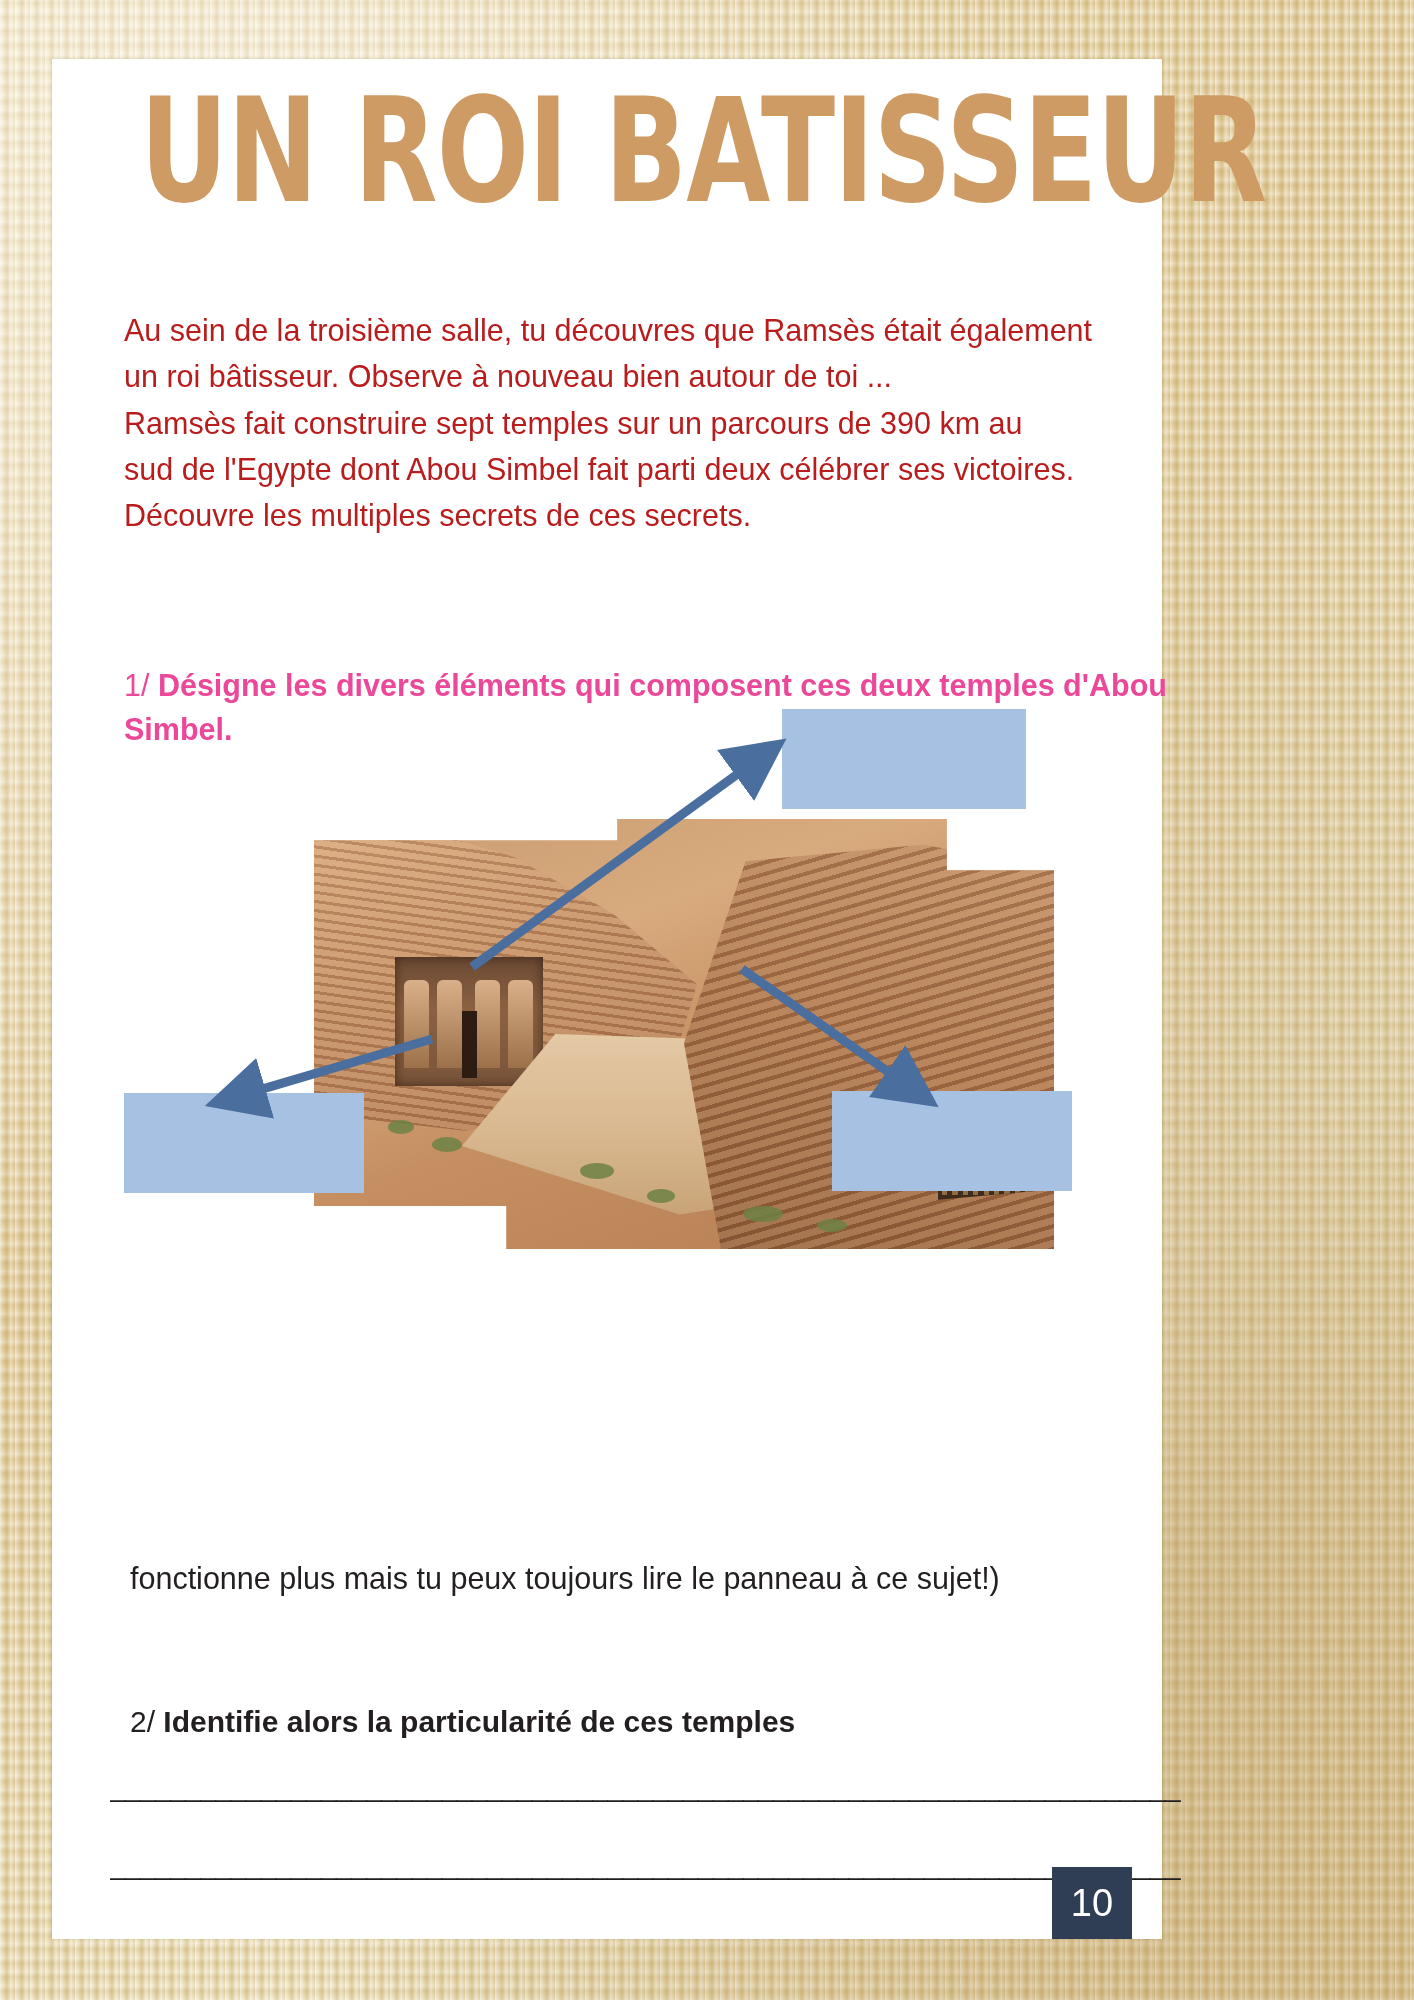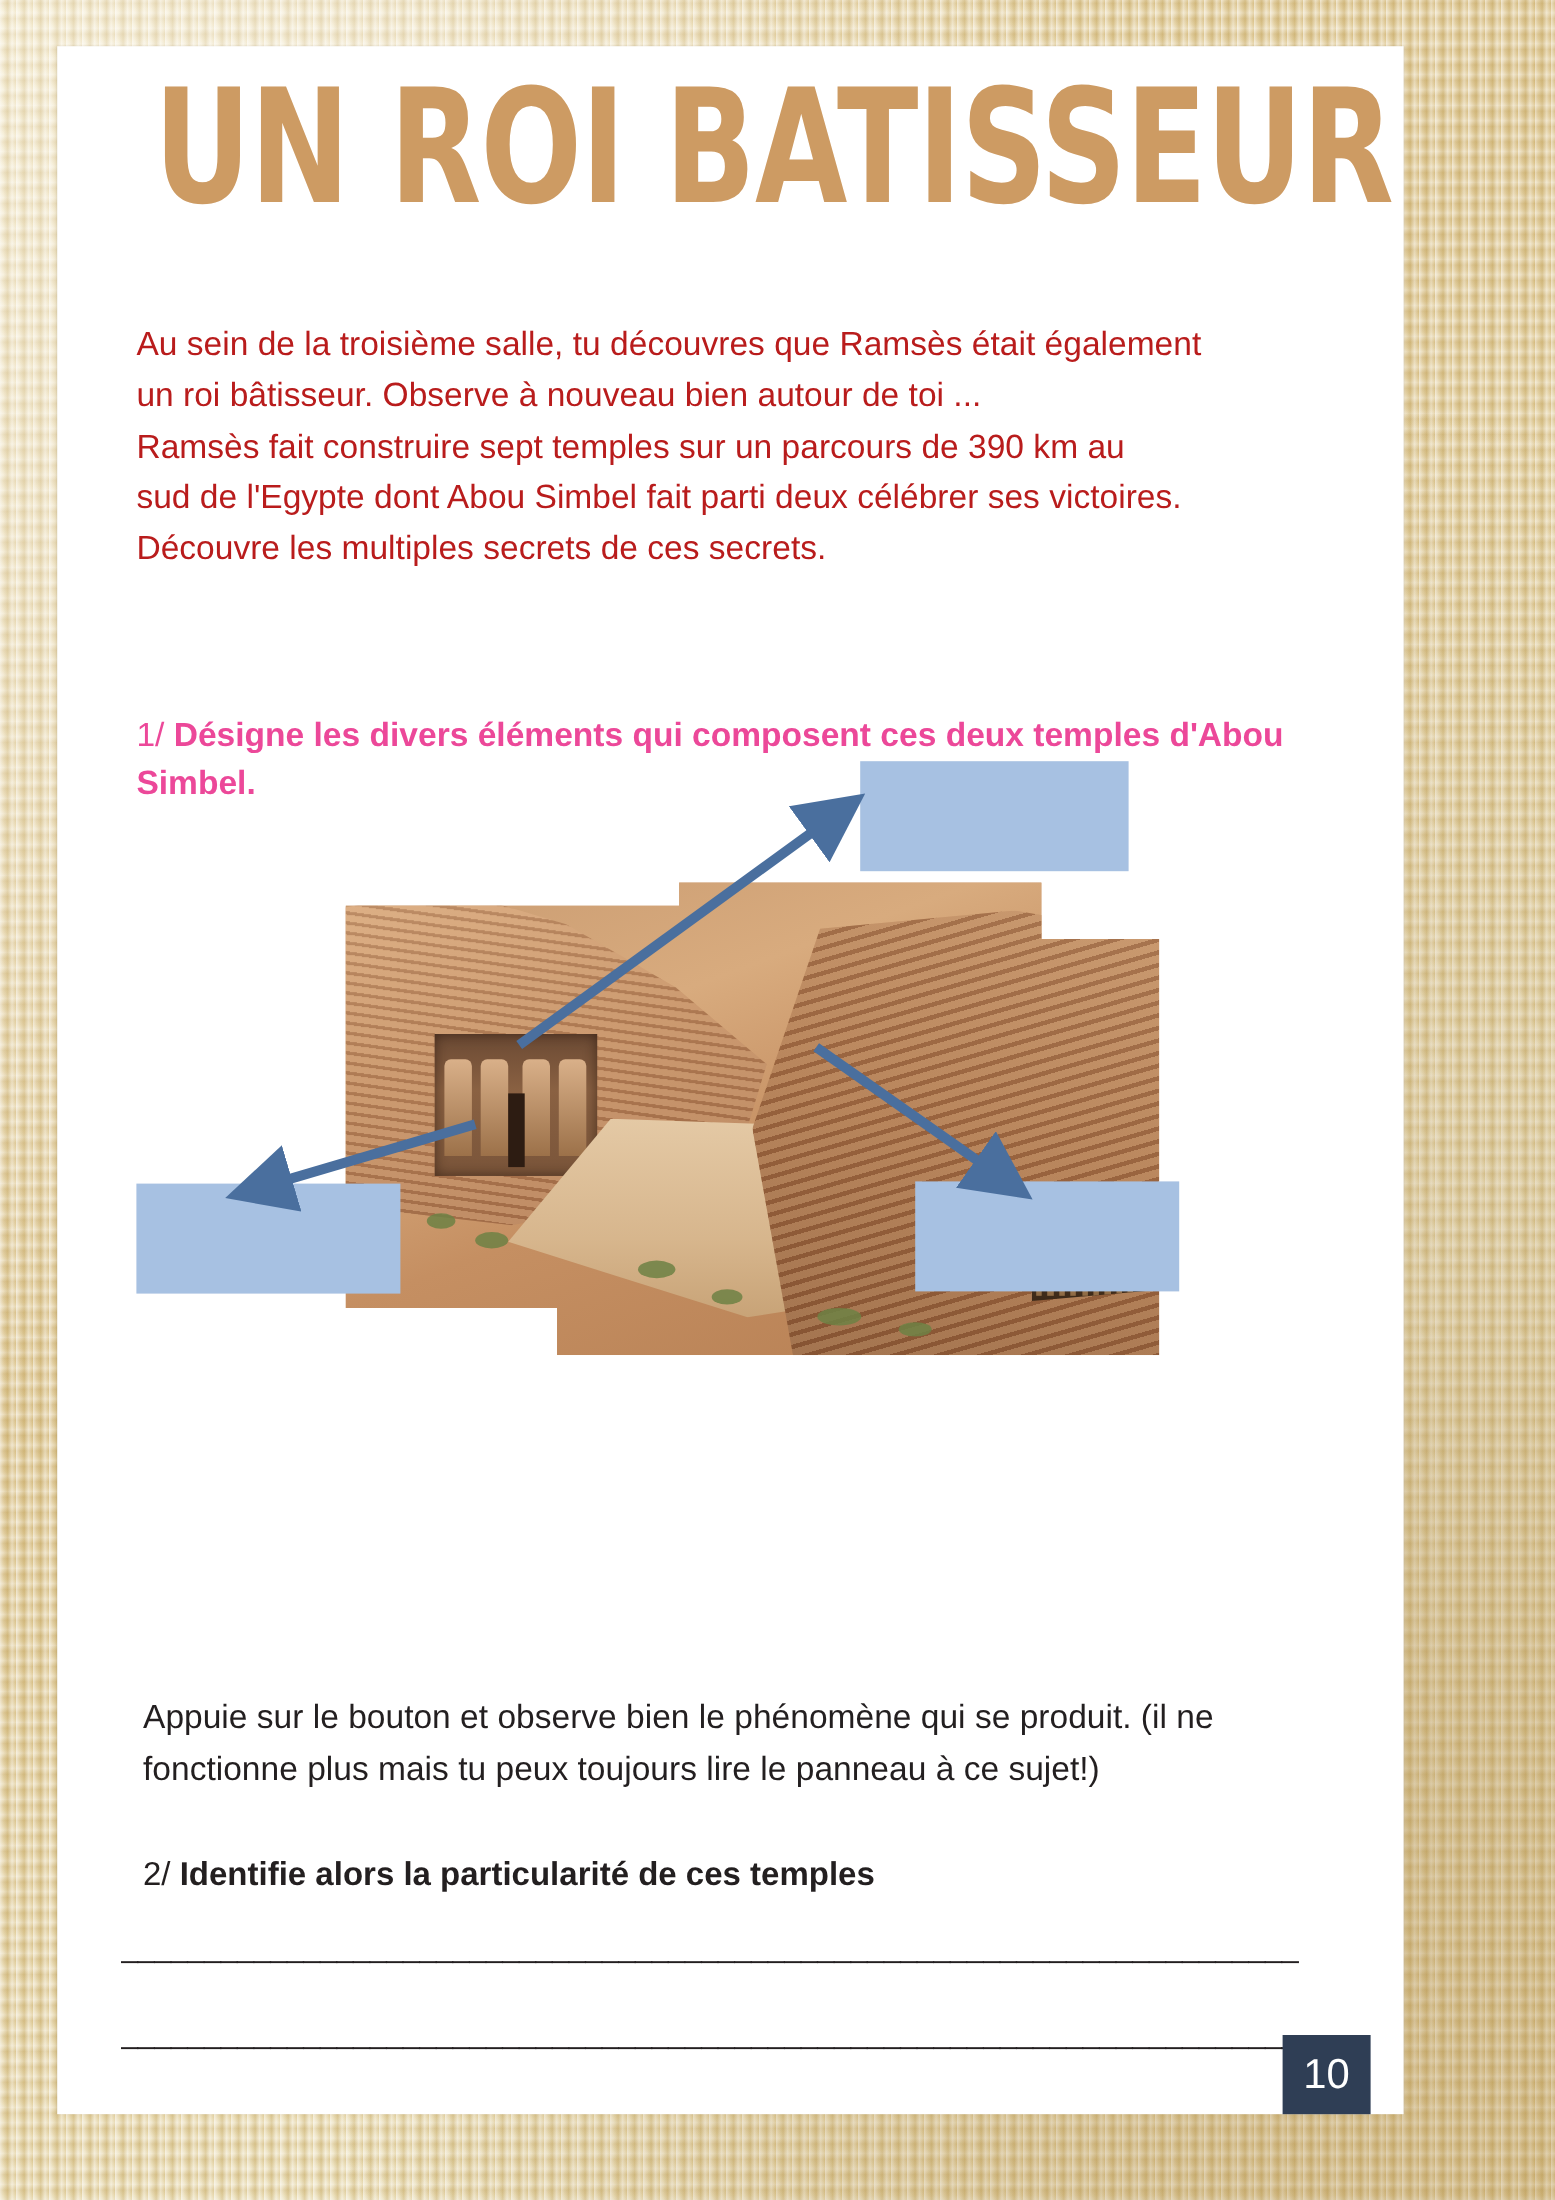--- a/index.html
+++ b/index.html
@@ -40,22 +40,22 @@
     inset: 0;
     background:
       radial-gradient(ellipse at 18% 12%, rgba(255,255,255,0.45), rgba(255,255,255,0) 45%),
       radial-gradient(ellipse at 85% 80%, rgba(170,135,70,0.35), rgba(255,255,255,0) 55%);
   }
 
   
   .page {
     position: absolute;
     left: 52px;
-    top: 42px;
-    width: 1224px;
+    top: 59px;
+    width: 1110px;
     height: 1880px;
     background: #ffffff;
     box-shadow: 0 0 2px rgba(0,0,0,0.12);
   }
 
   
   .title {
     position: absolute;
     left: 88px;
     top: 20px;
@@ -316,21 +316,20 @@
           <polygon points="0 0, 7 3.5, 0 7" fill="#4a6f9e"></polygon>
         </marker>
       </defs>
       <line x1="348" y1="258" x2="648" y2="40" stroke="#4a6f9e" stroke-width="9" marker-end="url(#ah)"></line>
       <line x1="308" y1="330" x2="98" y2="392" stroke="#4a6f9e" stroke-width="9" marker-end="url(#ah)"></line>
       <line x1="618" y1="260" x2="800" y2="388" stroke="#4a6f9e" stroke-width="9" marker-end="url(#ah)"></line>
     </svg>
   </div>
 
   <div class="lower-text">
-    <p style="margin:0">Appuie sur le bouton et observe bien le phénomène qui se produit. (il ne</p>
     <p style="margin:0">fonctionne plus mais tu peux toujours lire le panneau à ce sujet!)</p>
   </div>
 
   <div class="q2">
     <span>2/ </span><b>Identifie alors la particularité de ces temples</b>
   </div>
 
   <div class="rule" id="rule1">_______________________________________________________________________</div>
   <div class="rule" id="rule2">_______________________________________________________________________</div>
 

